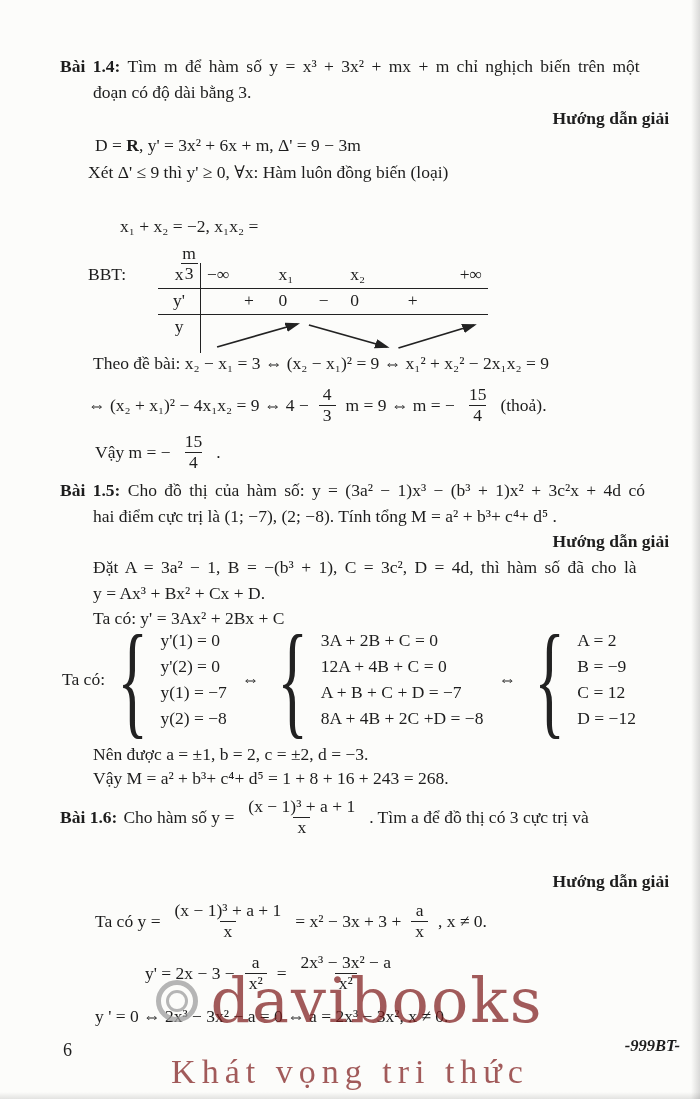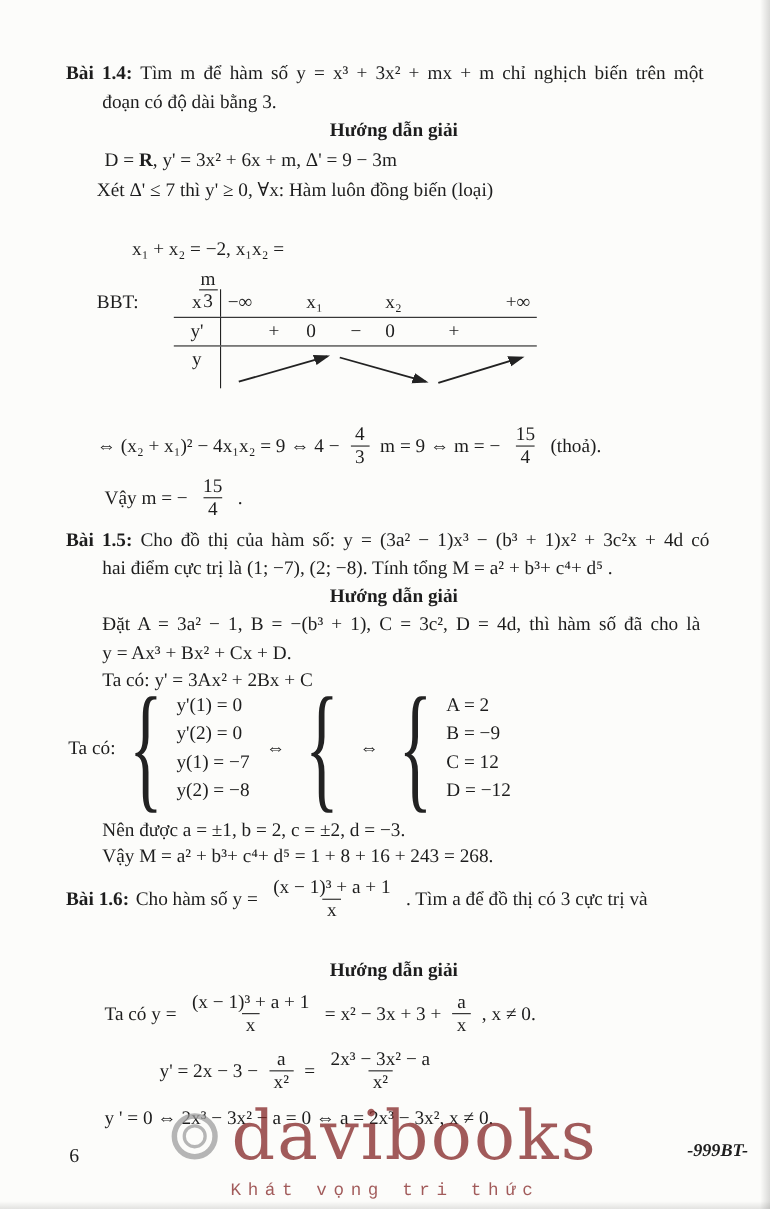--- a/index.html
+++ b/index.html
@@ -4,21 +4,21 @@
 <style>
   html,body{margin:0;padding:0;background:#e9e9e6;}
   .page{
     position:relative;width:700px;height:1099px;background:#fcfcfa;
     font-family:"Liberation Serif","DejaVu Serif",serif;
     font-size:17.5px;color:#1d1d1d;overflow:hidden;
   }
   .content{position:absolute;left:60px;top:0;width:596px;height:100%;}
   .ln{position:absolute;white-space:nowrap;line-height:1.3;}
   .mline{display:flex;align-items:center;gap:6px;}
-  .center{left:0;width:100%;text-align:center;font-weight:bold;font-family:Liberation Serif, serif;}
+  .center{left:13px;width:100%;text-align:right;font-weight:bold;font-family:Liberation Serif, serif;}
   b{font-weight:bold;}
   .just{word-spacing:3px;}
 
   
   .frac{display:inline-flex;flex-direction:column;align-items:center;text-align:center;
         line-height:1.12;margin:0 4px;vertical-align:middle;}
   .frac .num{padding:0 4px;}
   .frac .den{padding:0 4px;border-top:1.4px solid #222;}
 
   
@@ -47,21 +47,21 @@
   .footer-code{position:absolute;right:20px;top:1036px;font-style:italic;font-weight:bold;font-size:16.5px;}
 
   
   .watermark{position:absolute;left:0;right:0;bottom:8px;text-align:center;
              color:#7f1d1d;opacity:0.72;pointer-events:none;}
   .wm-row{display:flex;align-items:center;justify-content:center;gap:12px;}
   .wm-logo{width:32px;height:32px;border:5px solid #9b9b9b;border-radius:50%;
            display:inline-block;position:relative;}
   .wm-logo::after{content:"";position:absolute;inset:5px;border:3px solid #9b9b9b;border-radius:50%;}
   .wm-brand{font-size:62px;letter-spacing:2px;font-family:"DejaVu Serif",serif;}
-  .wm-slogan{font-size:16px;letter-spacing:6px;margin-top:4px;font-family:Liberation Mono, monospace;}
+  .wm-slogan{font-size:34px;letter-spacing:6px;margin-top:16px;}
 
   
   .edge-right{position:absolute;top:0;right:0;width:9px;height:100%;
               background:linear-gradient(to right,rgba(0,0,0,0),rgba(0,0,0,0.14));}
   .edge-bottom{position:absolute;left:0;bottom:0;width:100%;height:7px;
                background:linear-gradient(to bottom,rgba(0,0,0,0),rgba(0,0,0,0.10));}
 </style>
 </head>
 <body>
 
@@ -73,21 +73,21 @@
       <span>Tìm m để hàm số y = x³ + 3x² + mx + m chỉ nghịch biến  trên  một</span>
     </div>
     <div class="ln" style="top:81px;left:33px;">
       <span>đoạn có độ dài bằng 3.</span>
     </div>
     <div class="ln center" style="top:107px;">Hướng dẫn giải</div>
 
     <div class="ln" style="top:134px;left:35px;">
       <span>D = </span><b>R</b><span>, y' = 3x² + 6x + m, Δ' = 9 − 3m</span>
     </div>
-    <div class="ln" style="top:161px;left:28px;">Xét Δ' ≤ 7 thì y' ≥ 0, ∀x: Hàm luôn đồng biến (loại)</div>
+    <div class="ln" style="top:161px;left:28px;">Xét Δ' ≤ 9 thì y' ≥ 0, ∀x: Hàm luôn đồng biến (loại)</div>
 
     <div class="ln mline" style="top:215px;left:60px;height:44px;flex-direction:column;">
       <span>x₁ + x₂ = −2, x₁x₂ =</span>
       <span class="frac">
         <span class="num">m</span>
         <span class="den">3</span>
       </span>
     </div>
 
     <div class="ln bbt-wrap" style="top:263px;left:28px;">
@@ -123,20 +123,21 @@
               </defs>
               <line x1="14" y1="32" x2="84" y2="9" stroke="#222" stroke-width="1.6" marker-end="url(#ah)"></line>
               <line x1="94" y1="10" x2="162" y2="32" stroke="#222" stroke-width="1.6" marker-end="url(#ah)"></line>
               <line x1="172" y1="33" x2="238" y2="10" stroke="#222" stroke-width="1.6" marker-end="url(#ah)"></line>
             </svg>
           </div>
         </div>
       </div>
     </div>
 
+    <div class="ln" style="top:352px;left:33px;">Theo đề bài: x₂ − x₁ = 3 ⇔ (x₂ − x₁)² = 9 ⇔  x₁² + x₂² − 2x₁x₂ = 9</div>
 
     <div class="ln mline" style="top:383px;left:28px;height:44px;">
       <span>⇔ (x₂ + x₁)²  − 4x₁x₂ = 9 ⇔ 4 −</span>
       <span class="frac">
         <span class="num">4</span>
         <span class="den">3</span>
       </span>
       <span>m = 9 ⇔  m = −</span>
       <span class="frac">
         <span class="num">15</span>
@@ -169,20 +170,26 @@
       <span>Ta có:</span>
       <span class="brace">{</span>
       <div class="sys-col">
         <div>y'(1) = 0</div>
         <div>y'(2) = 0</div>
         <div>y(1) = −7</div>
         <div>y(2) = −8</div>
       </div>
       <span class="iff">⇔</span>
       <span class="brace">{</span>
+      <div class="sys-col">
+        <div>3A + 2B + C = 0</div>
+        <div>12A + 4B + C = 0</div>
+        <div>A + B + C + D = −7</div>
+        <div>8A + 4B + 2C +D = −8</div>
+      </div>
       <span class="iff">⇔</span>
       <span class="brace">{</span>
       <div class="sys-col">
         <div>A = 2</div>
         <div>B = −9</div>
         <div>C = 12</div>
         <div>D = −12</div>
       </div>
     </div>
 

